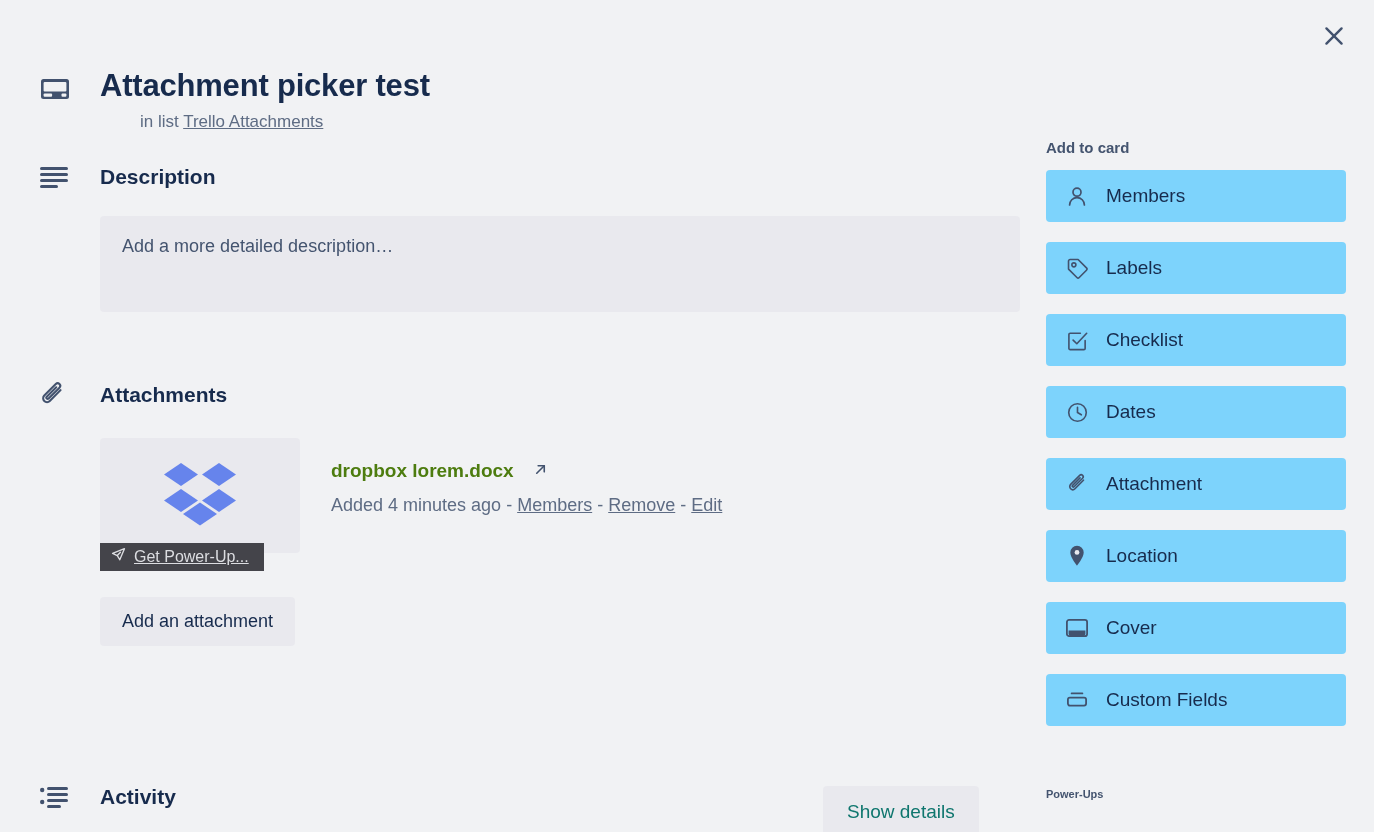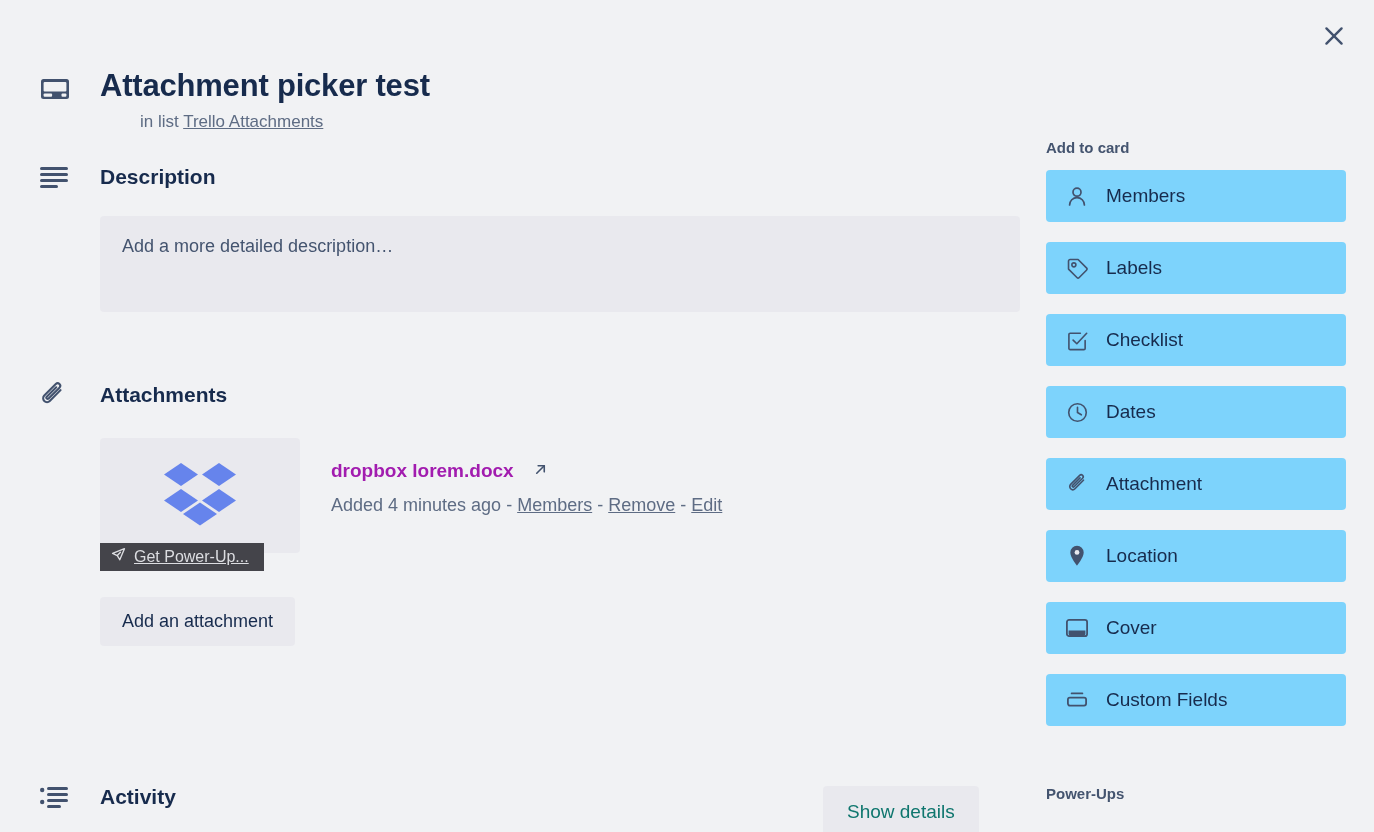--- a/index.html
+++ b/index.html
@@ -147,21 +147,21 @@
     white-space: nowrap;
     overflow: hidden;
   }
   .attachment-meta {
     margin-left: 31px;
     padding-top: 22px;
   }
   .attachment-name {
     font-size: 19px;
     font-weight: bold;
-    color: #a21caf;
+    color: #4d7c0f;
     display: flex;
     align-items: center;
     gap: 19px;
     cursor: pointer;
   }
   .attachment-sub {
     margin-top: 11px;
     font-size: 18px;
     color: #5e6c84;
     line-height: 24px;
@@ -234,21 +234,21 @@
   }
   .sidebar-btn .sb-label {
     margin-left: 16px;
     font-size: 19px;
     color: #172b4d;
   }
   .powerups-heading {
     position: absolute;
     top: 784px;
     left: 1046px;
-    font-size: 15px;
+    font-size: 11px;
     font-weight: bold;
     color: #44546f;
     line-height: 20px;
   }
 
   
   .dropbox-logo { display:block; }
 </style>
 </head>
 <body>

